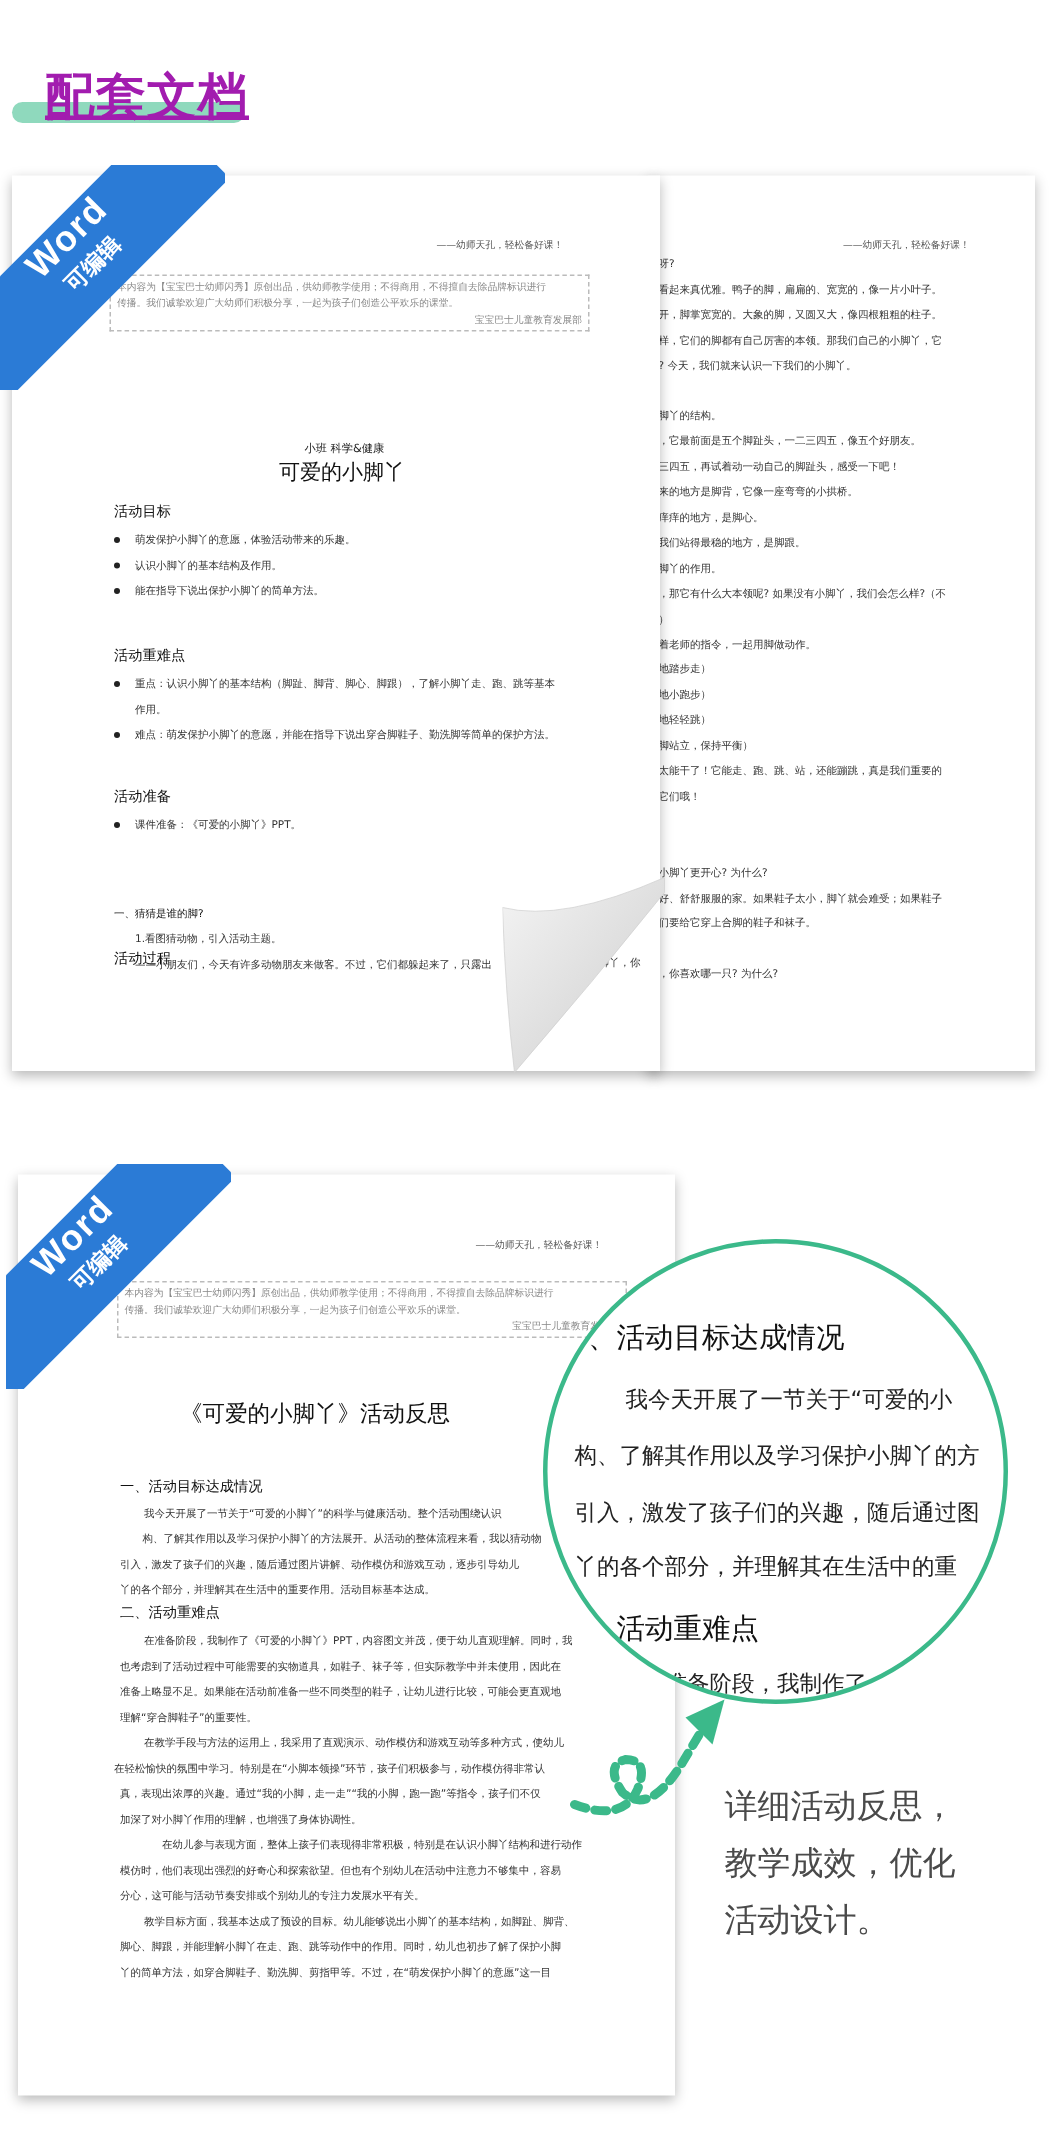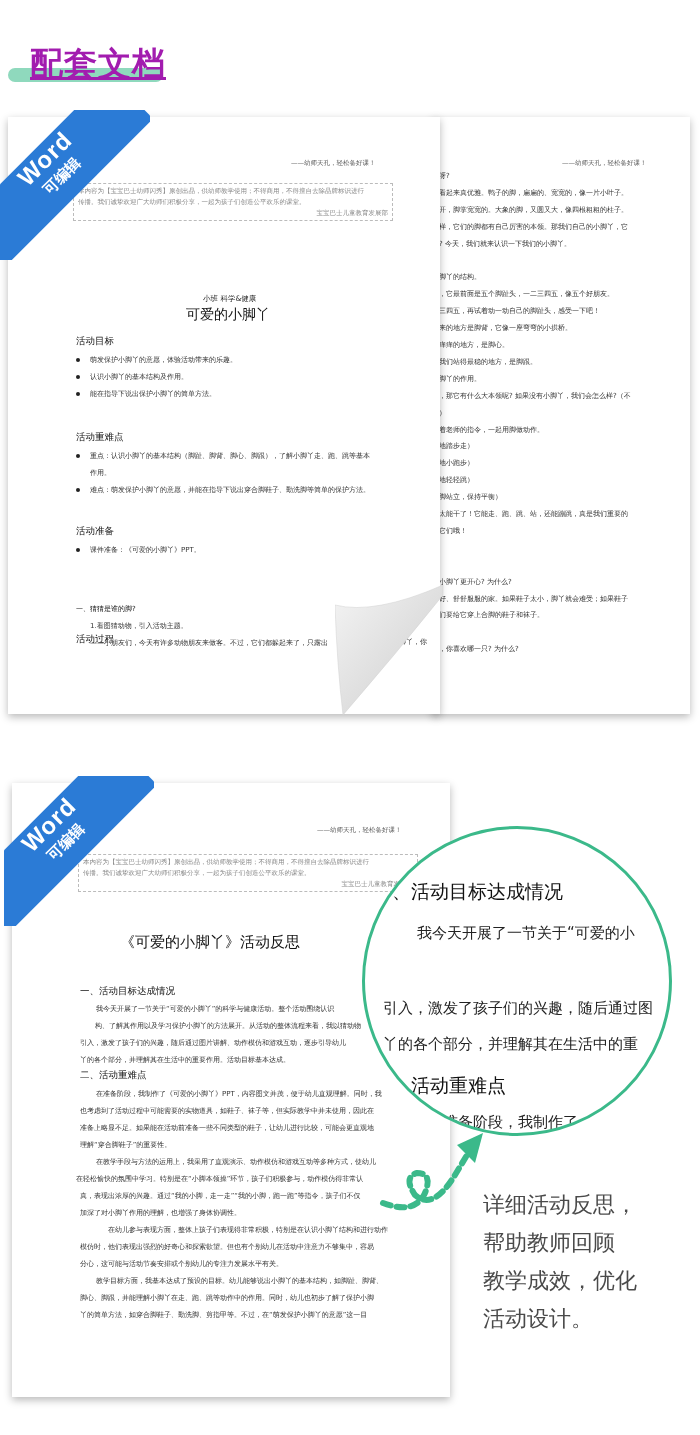--- a/index.html
+++ b/index.html
@@ -176,29 +176,29 @@
 <div class="ribbon" style="left:4px; top:776px;">
   <div class="band">
     <span class="w">Word</span>
     <span class="e">可编辑</span>
   </div>
 </div>
 
 <div class="magnifier">
   <div class="mag-h" style="left:8px; top:50px;">一、活动目标达成情况</div>
   <div class="mag-line" style="left:52px; top:95px;">我今天开展了一节关于“可爱的小</div>
+  <div class="mag-line" style="left:18px; top:132px;">构、了解其作用以及学习保护小脚丫的方</div>
   <div class="mag-line" style="left:18px; top:170px;">引入，激发了孩子们的兴趣，随后通过图</div>
   <div class="mag-line" style="left:18px; top:206px;">丫的各个部分，并理解其在生活中的重</div>
   <div class="mag-h" style="left:8px; top:244px;">二、活动重难点</div>
   <div class="mag-line" style="left:78px; top:284px;">准备阶段，我制作了《</div>
 </div>
 
 <svg style="position:absolute; left:375px; top:1125px; width:110px; height:90px; z-index:9;" viewBox="0 0 110 90">
   <path d="M8 78 Q40 90 50 68 Q58 48 42 48 Q28 52 40 70 Q58 86 80 50 L92 30" fill="none" stroke="#3bb98a" stroke-width="6" stroke-dasharray="8 6" stroke-linecap="round"></path>
   <polygon points="82,20 108,8 100,38" fill="#3bb98a"></polygon>
 </svg>
 
 <div class="caption">
   <div>详细活动反思，</div>
-  <div>帮助教师回顾</div>
   <div>教学成效，优化</div>
   <div>活动设计。</div>
 </div>
 
 </body></html>

